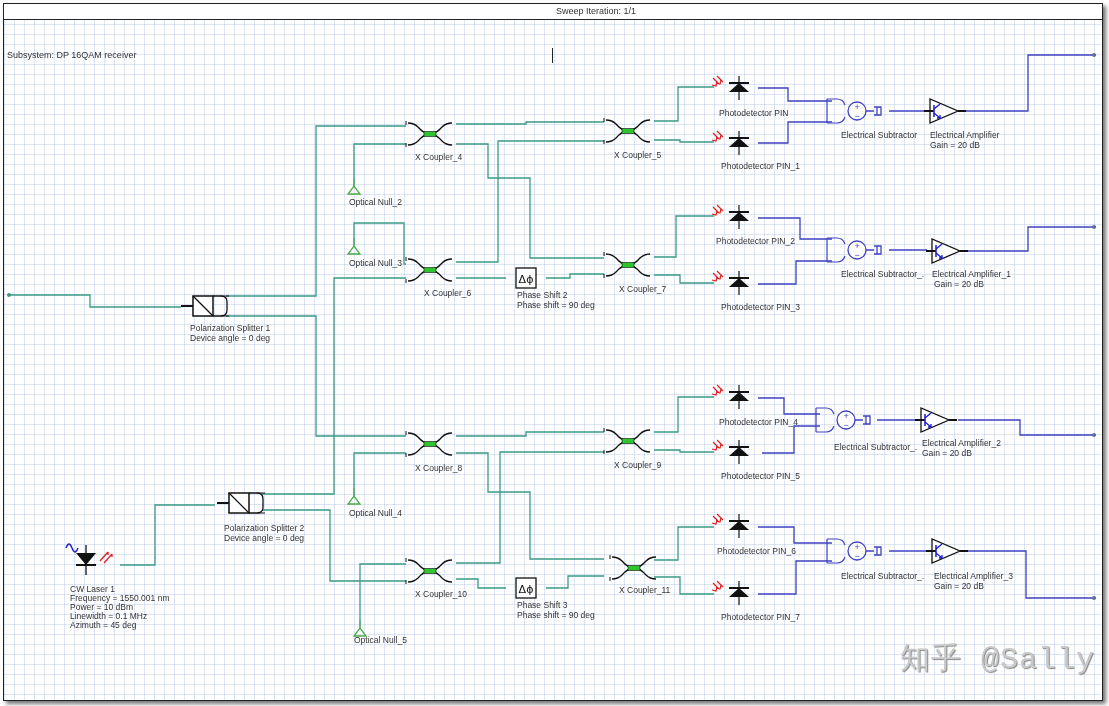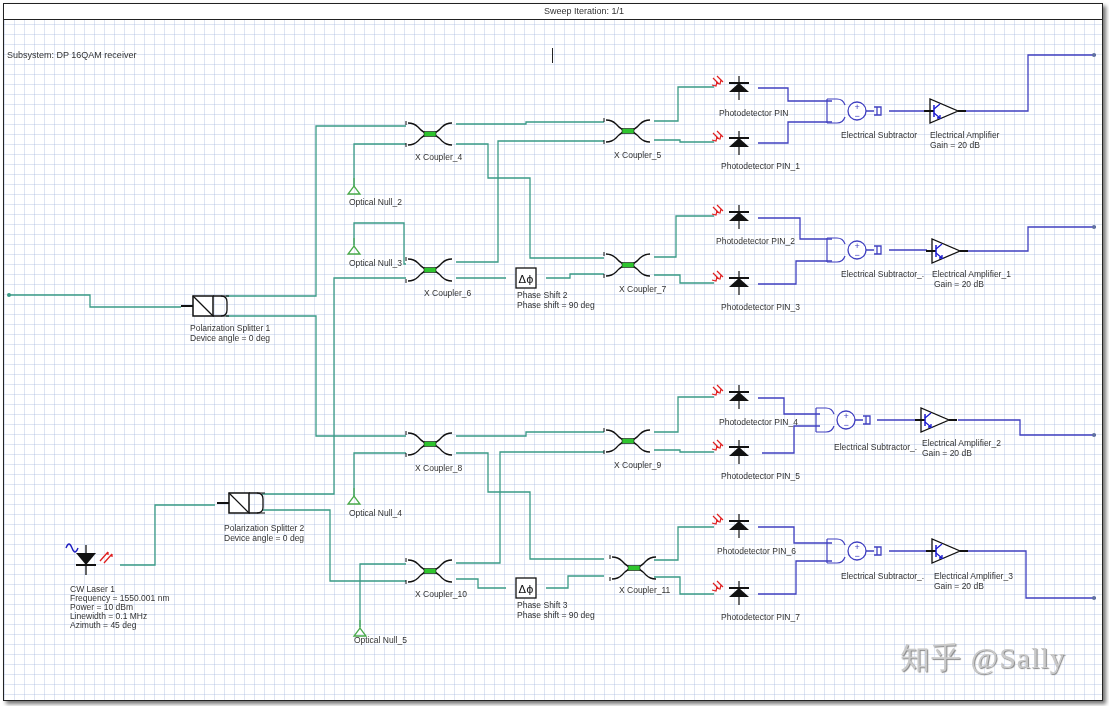--- a/index.html
+++ b/index.html
@@ -6,24 +6,24 @@
   body{width:1109px;height:706px;position:relative;overflow:hidden;font-family:"Liberation Sans",sans-serif;}
   #frame{position:absolute;left:3px;top:3px;width:1098px;height:696px;border:1px solid #222;
     box-shadow:3px 3px 4px rgba(0,0,0,0.55);background-color:#fff;
     background-image:
       linear-gradient(to right, rgba(160,180,220,0.35) 1px, transparent 1px),
       linear-gradient(to bottom, rgba(160,180,220,0.35) 1px, transparent 1px);
     background-size:10px 10px;}
   #statusbar{position:absolute;left:0;top:0;width:100%;height:15px;background:#fff;border-bottom:1px solid #222;font-size:9px;color:#333;}
   #statusbar .cell{position:absolute;top:0;height:15px;line-height:15px;padding-left:3px;box-sizing:border-box;}
   #sb-left{left:0;width:549px;border-right:1px solid #222;margin-top:44px;}
-  #sb-right{left:537px;right:0;}
+  #sb-right{left:549px;right:0;}
   svg#diagram{position:absolute;left:0;top:0;}
   .lbl{font-family:"Liberation Sans",sans-serif;font-size:8.5px;fill:#333;}
-  .wm{position:absolute;left:900px;top:638px;font-size:30px;color:#c9c9c9;font-family:Liberation Serif, serif;
+  .wm{position:absolute;left:900px;top:638px;font-size:30px;color:#c9c9c9;font-family:Liberation Mono, monospace;
     text-shadow:1px 1px 1px #888;letter-spacing:1px;}
 </style>
 </head>
 <body>
 
 <div id="frame">
   <div id="statusbar">
     <div class="cell" id="sb-left">Subsystem: DP 16QAM receiver</div>
     <div class="cell" id="sb-right">Sweep Iteration: 1/1</div>
   </div>

